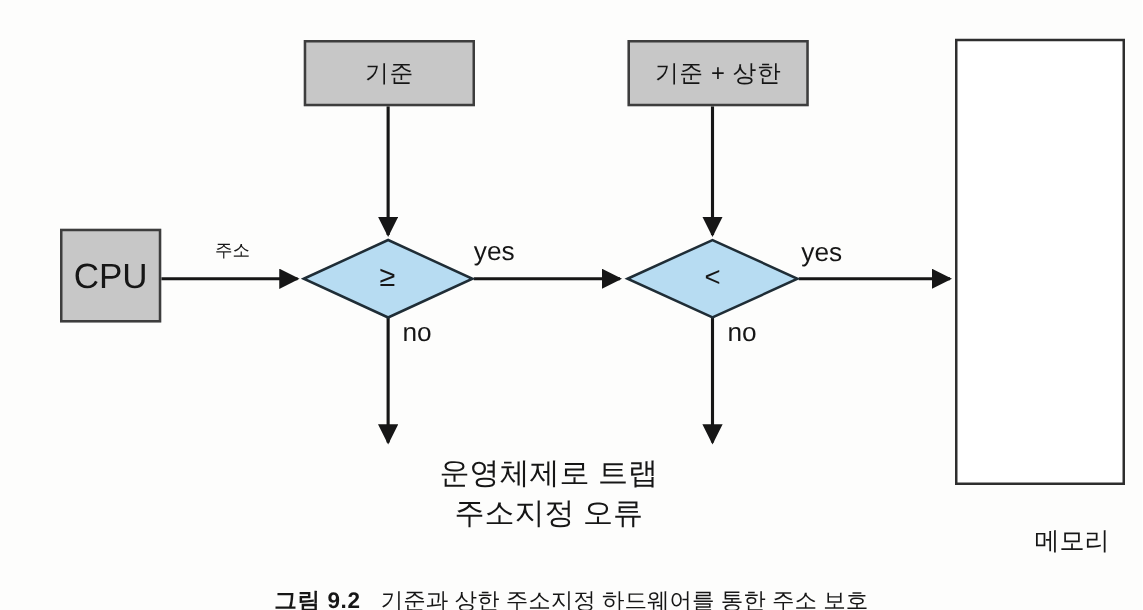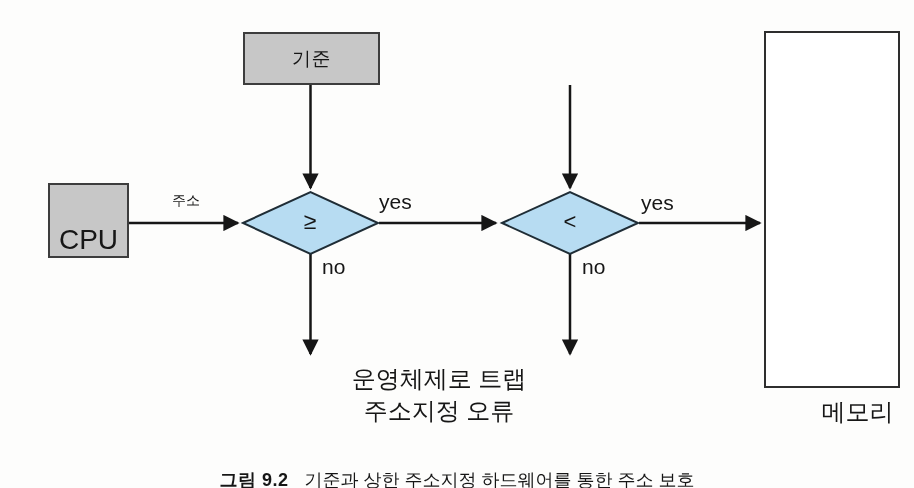--- a/index.html
+++ b/index.html
@@ -29,21 +29,21 @@
   .node{
     position:absolute;
     background:var(--box-fill);
     border:2px solid var(--box-border);
     display:flex;align-items:center;justify-content:center;
     font-size:19px;
     letter-spacing:0.5px;
   }
   .node.cpu{
     left:48px;top:183px;width:81px;height:75px;
-    font-size:28px;letter-spacing:0;align-items:flex-end;
+    font-size:28px;letter-spacing:0;
   }
   .node.base{left:243px;top:32px;width:137px;height:53px;}
   .node.baselimit{left:502px;top:32px;width:145px;height:53px;}
   .node.memory{
     left:764px;top:31px;width:136px;height:357px;
     background:#fff;
     border:2px solid #2e2e2e;
   }
   .lbl{
     position:absolute;
@@ -60,21 +60,21 @@
   .op1{left:310px;top:209px;font-size:23px;}
   .op2{left:570px;top:210px;font-size:22px;}
   .trap{
     position:absolute;left:439px;top:363px;
     transform:translateX(-50%);
     text-align:center;
     font-size:24px;
     line-height:32px;
     white-space:nowrap;
   }
-  .memlabel{left:836px;top:399px;font-size:24px;padding-left:43px;}
+  .memlabel{left:836px;top:422px;font-size:20px;padding-left:43px;}
   .caption{
     position:absolute;left:0;right:0;top:468px;
     display:flex;justify-content:center;align-items:baseline;gap:16px;
     font-size:18px;
     white-space:nowrap;
   }
   .caption .fig{font-weight:bold;letter-spacing:0.5px;}
 </style>
 </head>
 <body>
@@ -107,20 +107,23 @@
   </svg>
 
   <div class="node cpu">
     <span>CPU</span>
   </div>
 
   <div class="node base">
     <span>기준</span>
   </div>
 
+  <div class="node baselimit">
+    <span>기준 + 상한</span>
+  </div>
 
   <div class="node memory"></div>
 
   <div class="lbl center op1">≥</div>
   <div class="lbl center op2">&lt;</div>
 
   <div class="lbl center addr">주소</div>
   <div class="lbl yes1">yes</div>
   <div class="lbl yes2">yes</div>
   <div class="lbl no1">no</div>

